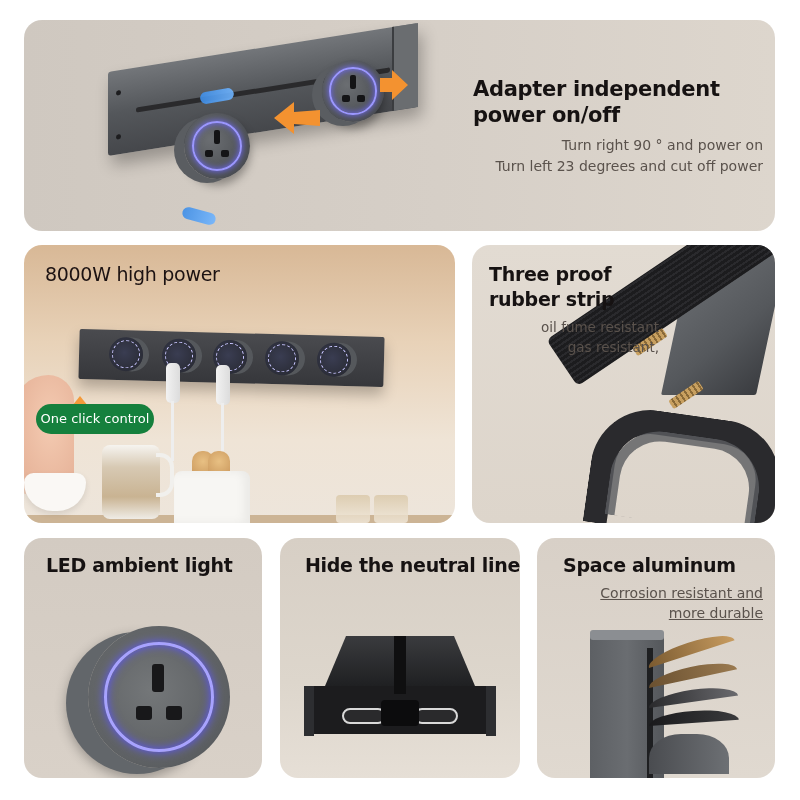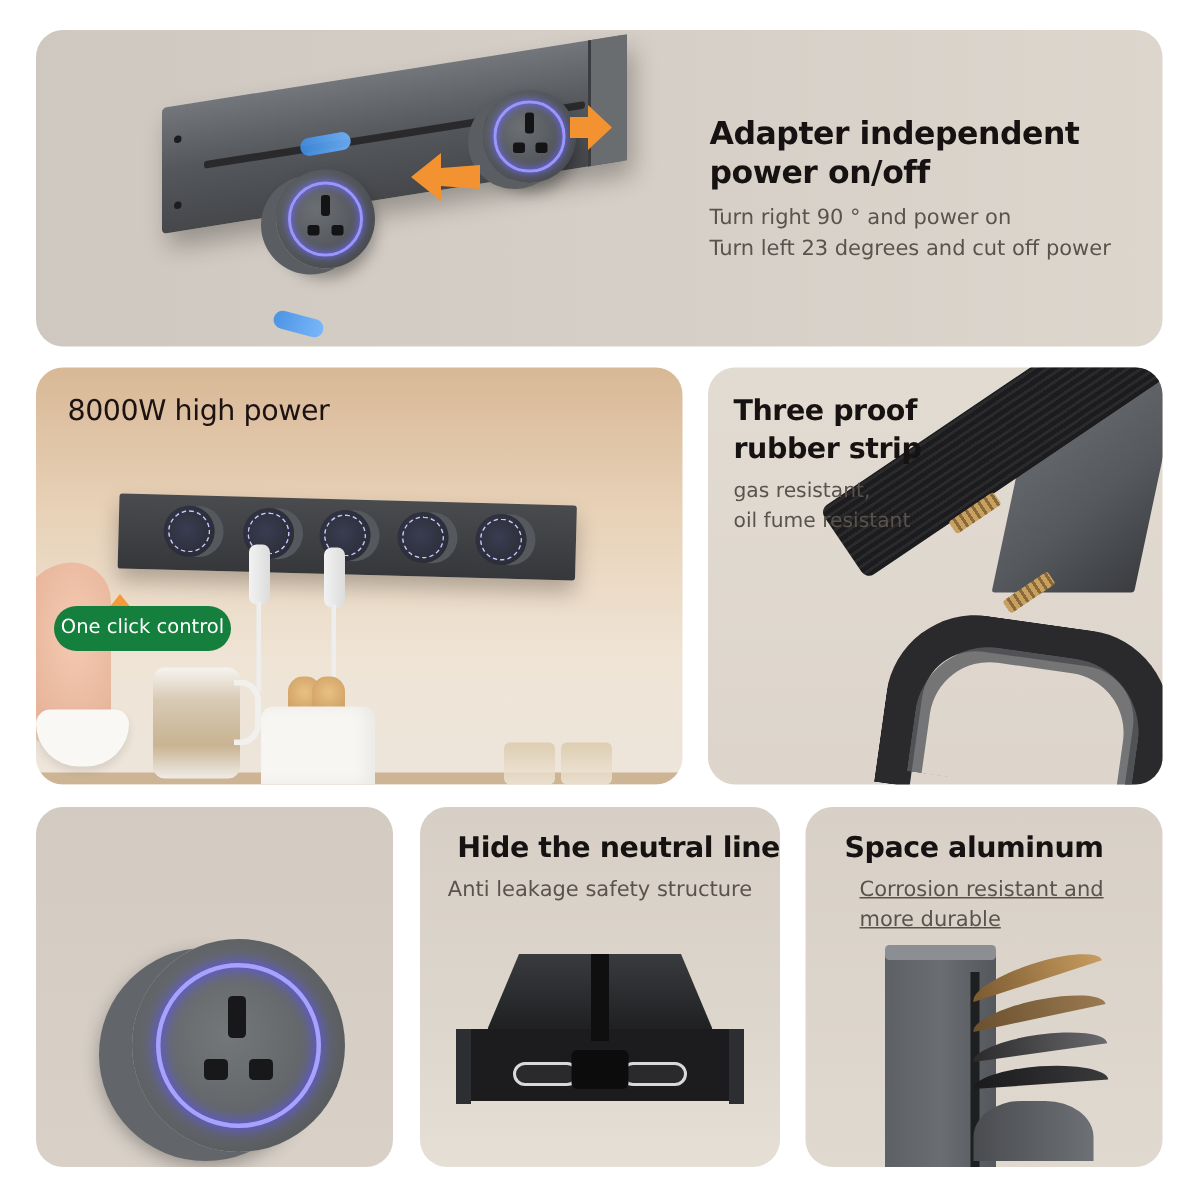--- a/index.html
+++ b/index.html
@@ -14,21 +14,21 @@
     .p-strip { left: 472px; top: 245px; width: 303px; height: 278px;
       background: linear-gradient(180deg, #e2dbd2 0%, #ddd5cb 100%); }
     .p-led { left: 24px; top: 538px; width: 238px; height: 240px;
       background: linear-gradient(180deg, #d3cbc2 0%, #d9d1c8 100%); }
     .p-neutral { left: 280px; top: 538px; width: 240px; height: 240px;
       background: linear-gradient(180deg, #d7cfc5 0%, #ddd6cc 60%, #e6dfd6 100%); }
     .p-alu { left: 537px; top: 538px; width: 238px; height: 240px;
       background: linear-gradient(180deg, #d8d0c7 0%, #e0d9d0 100%); }
 
     .title { position: absolute; font-weight: 600; color: #161212; letter-spacing: -0.3px; }
-    .desc { position: absolute; color: #5a524c; font-size: 14px; line-height: 20px; }
+    .desc { position: absolute; color: #5a524c; font-size: 14px; line-height: 20px; text-align: right; }
 
     
     .p-top .title { left: 449px; top: 56px; font-size: 21px; line-height: 26px; width: 290px; }
     .p-top .desc { left: 449px; top: 115px; font-size: 14px; line-height: 21px; width: 290px; }
 
     .rail { position: absolute; left: 84px; top: 52px; width: 310px; height: 84px;
       background: linear-gradient(180deg, #73767a 0%, #54575b 50%, #45474b 100%);
       transform: skewY(-9deg); transform-origin: left bottom; border-radius: 3px;
       box-shadow: 4px 10px 16px rgba(0,0,0,0.28); }
     .rail .slot { position: absolute; left: 28px; top: 40px; width: 254px; height: 5px; background: #2a2a2c; border-radius: 2px; }
@@ -194,37 +194,37 @@
 <div class="panel p-strip">
   <div class="s-profile"></div>
   <div class="s-loop"></div>
   <div class="s-loop-inner"></div>
   <div class="s-band"></div>
   <div class="brass" style="left:160px; top:92px;"></div>
   <div class="brass" style="left:196px; top:145px;"></div>
 
   <div class="title">Three proof rubber strip</div>
   <div class="desc">
+    <div>oil fume resistant</div>
     <div>gas resistant,</div>
-    <div>oil fume resistant</div>
   </div>
 </div>
 
 <div class="panel p-led">
+  <div class="title">LED ambient light</div>
   <div class="big-socket">
     <div class="ring"></div>
     <div class="pin" style="left:64px; top:38px; width:12px; height:28px;"></div>
     <div class="pin" style="left:48px; top:80px; width:16px; height:14px;"></div>
     <div class="pin" style="left:78px; top:80px; width:16px; height:14px;"></div>
   </div>
 </div>
 
 <div class="panel p-neutral">
   <div class="title">Hide the neutral line</div>
-  <div class="desc">Anti leakage safety structure</div>
   <div class="n-top"></div>
   <div class="n-body"></div>
   <div class="n-leg" style="left:24px;"></div>
   <div class="n-leg" style="left:206px;"></div>
   <div class="n-groove"></div>
   <div class="n-channel" style="left:62px;"></div>
   <div class="n-channel" style="left:134px;"></div>
   <div class="n-center"></div>
 </div>
 

